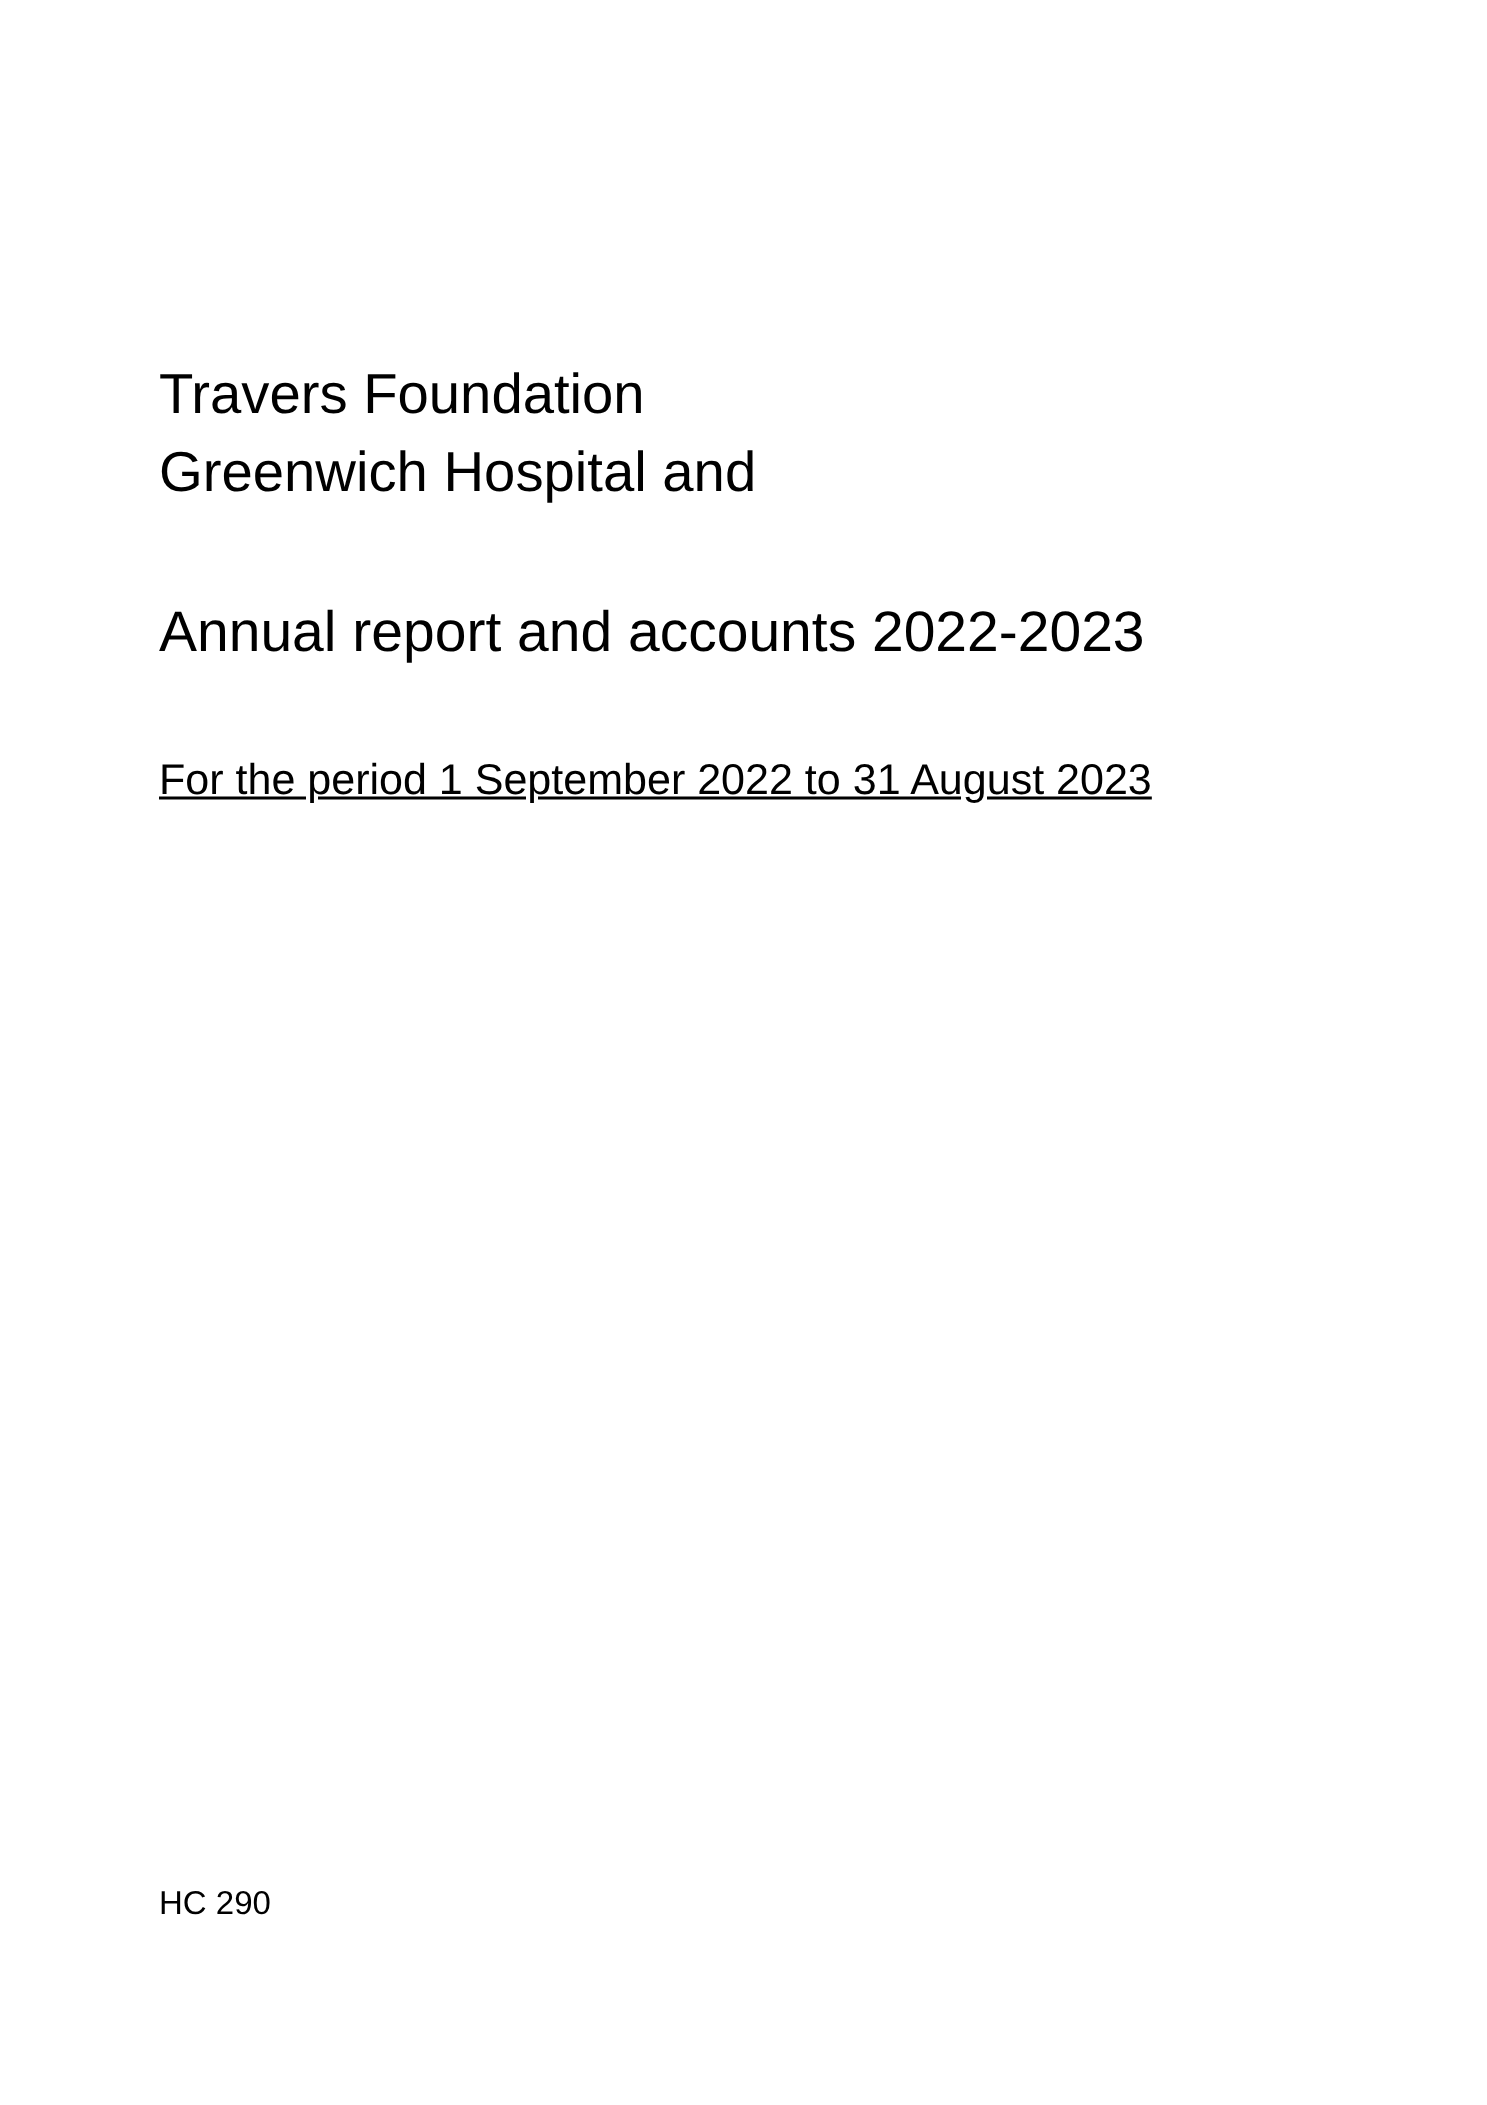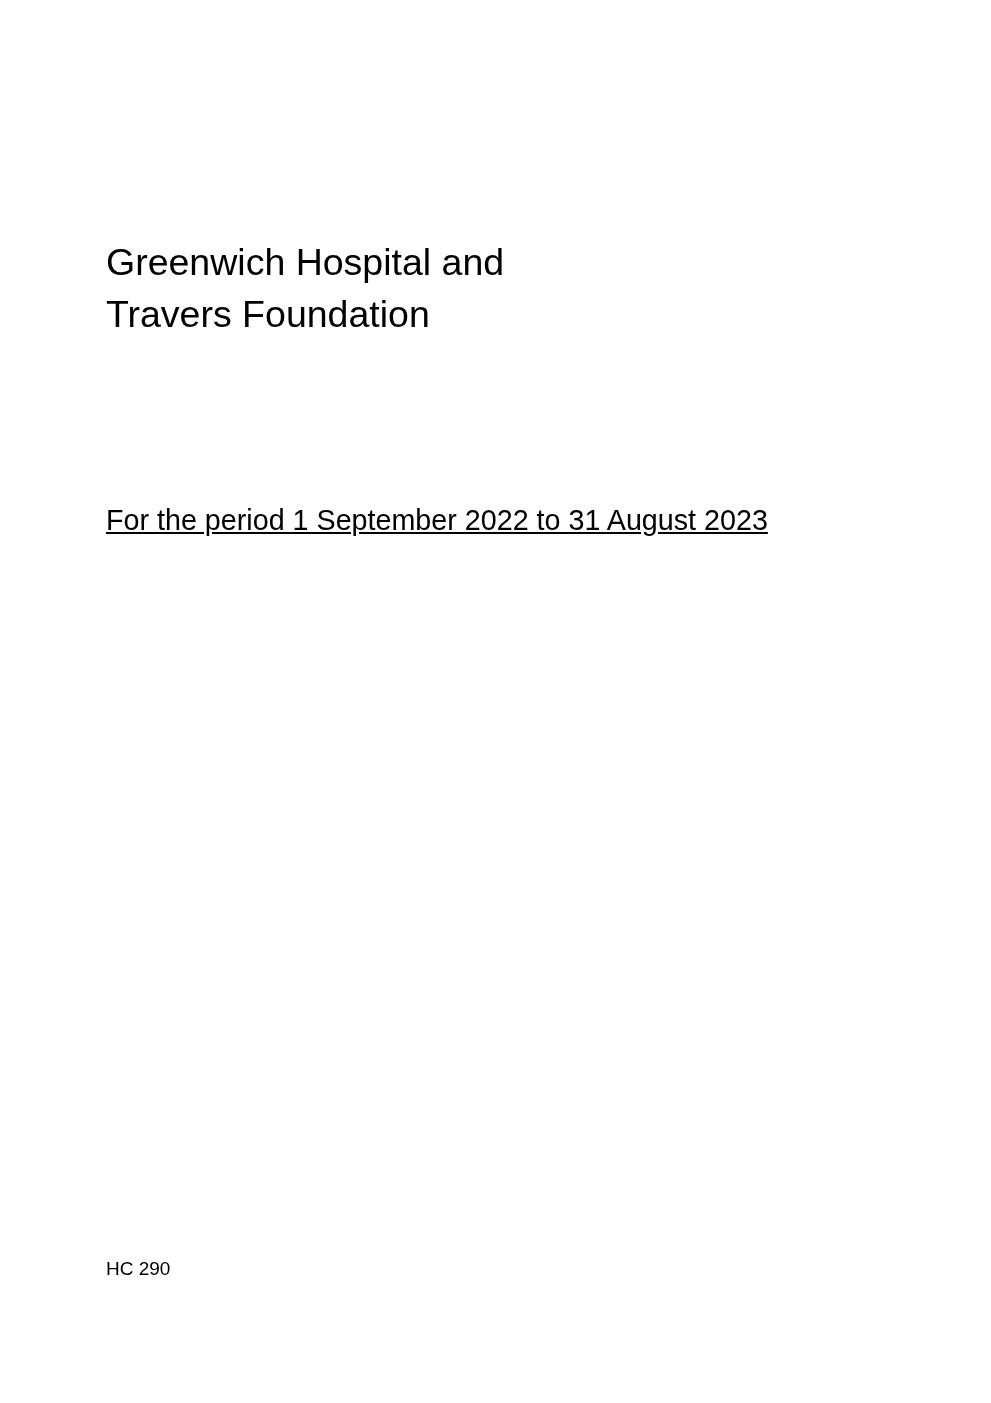--- a/index.html
+++ b/index.html
@@ -54,31 +54,32 @@
       font-size: 28.7px;
       line-height: 40px;
       white-space: nowrap;
       text-decoration: underline;
     }
     .hc-number {
       position: absolute;
       left: 106px;
       top: 1257px;
       margin: 0;
-      font-size: 19px;
+      font-size: 22px;
       line-height: 24px;
       white-space: nowrap;
     }
   </style>
 </head>
 <body>
 
 <div class="page">
   <h1 class="org-title">
+    <span>Travers Foundation</span>
     <span>Greenwich Hospital and</span>
-    <span>Travers Foundation</span>
   </h1>
 
+  <h2 class="report-title">Annual report and accounts 2022-2023</h2>
 
   <p class="period">For the period 1 September 2022 to 31 August 2023</p>
 
   <p class="hc-number">HC 290</p>
 </div>
 
 </body></html>

